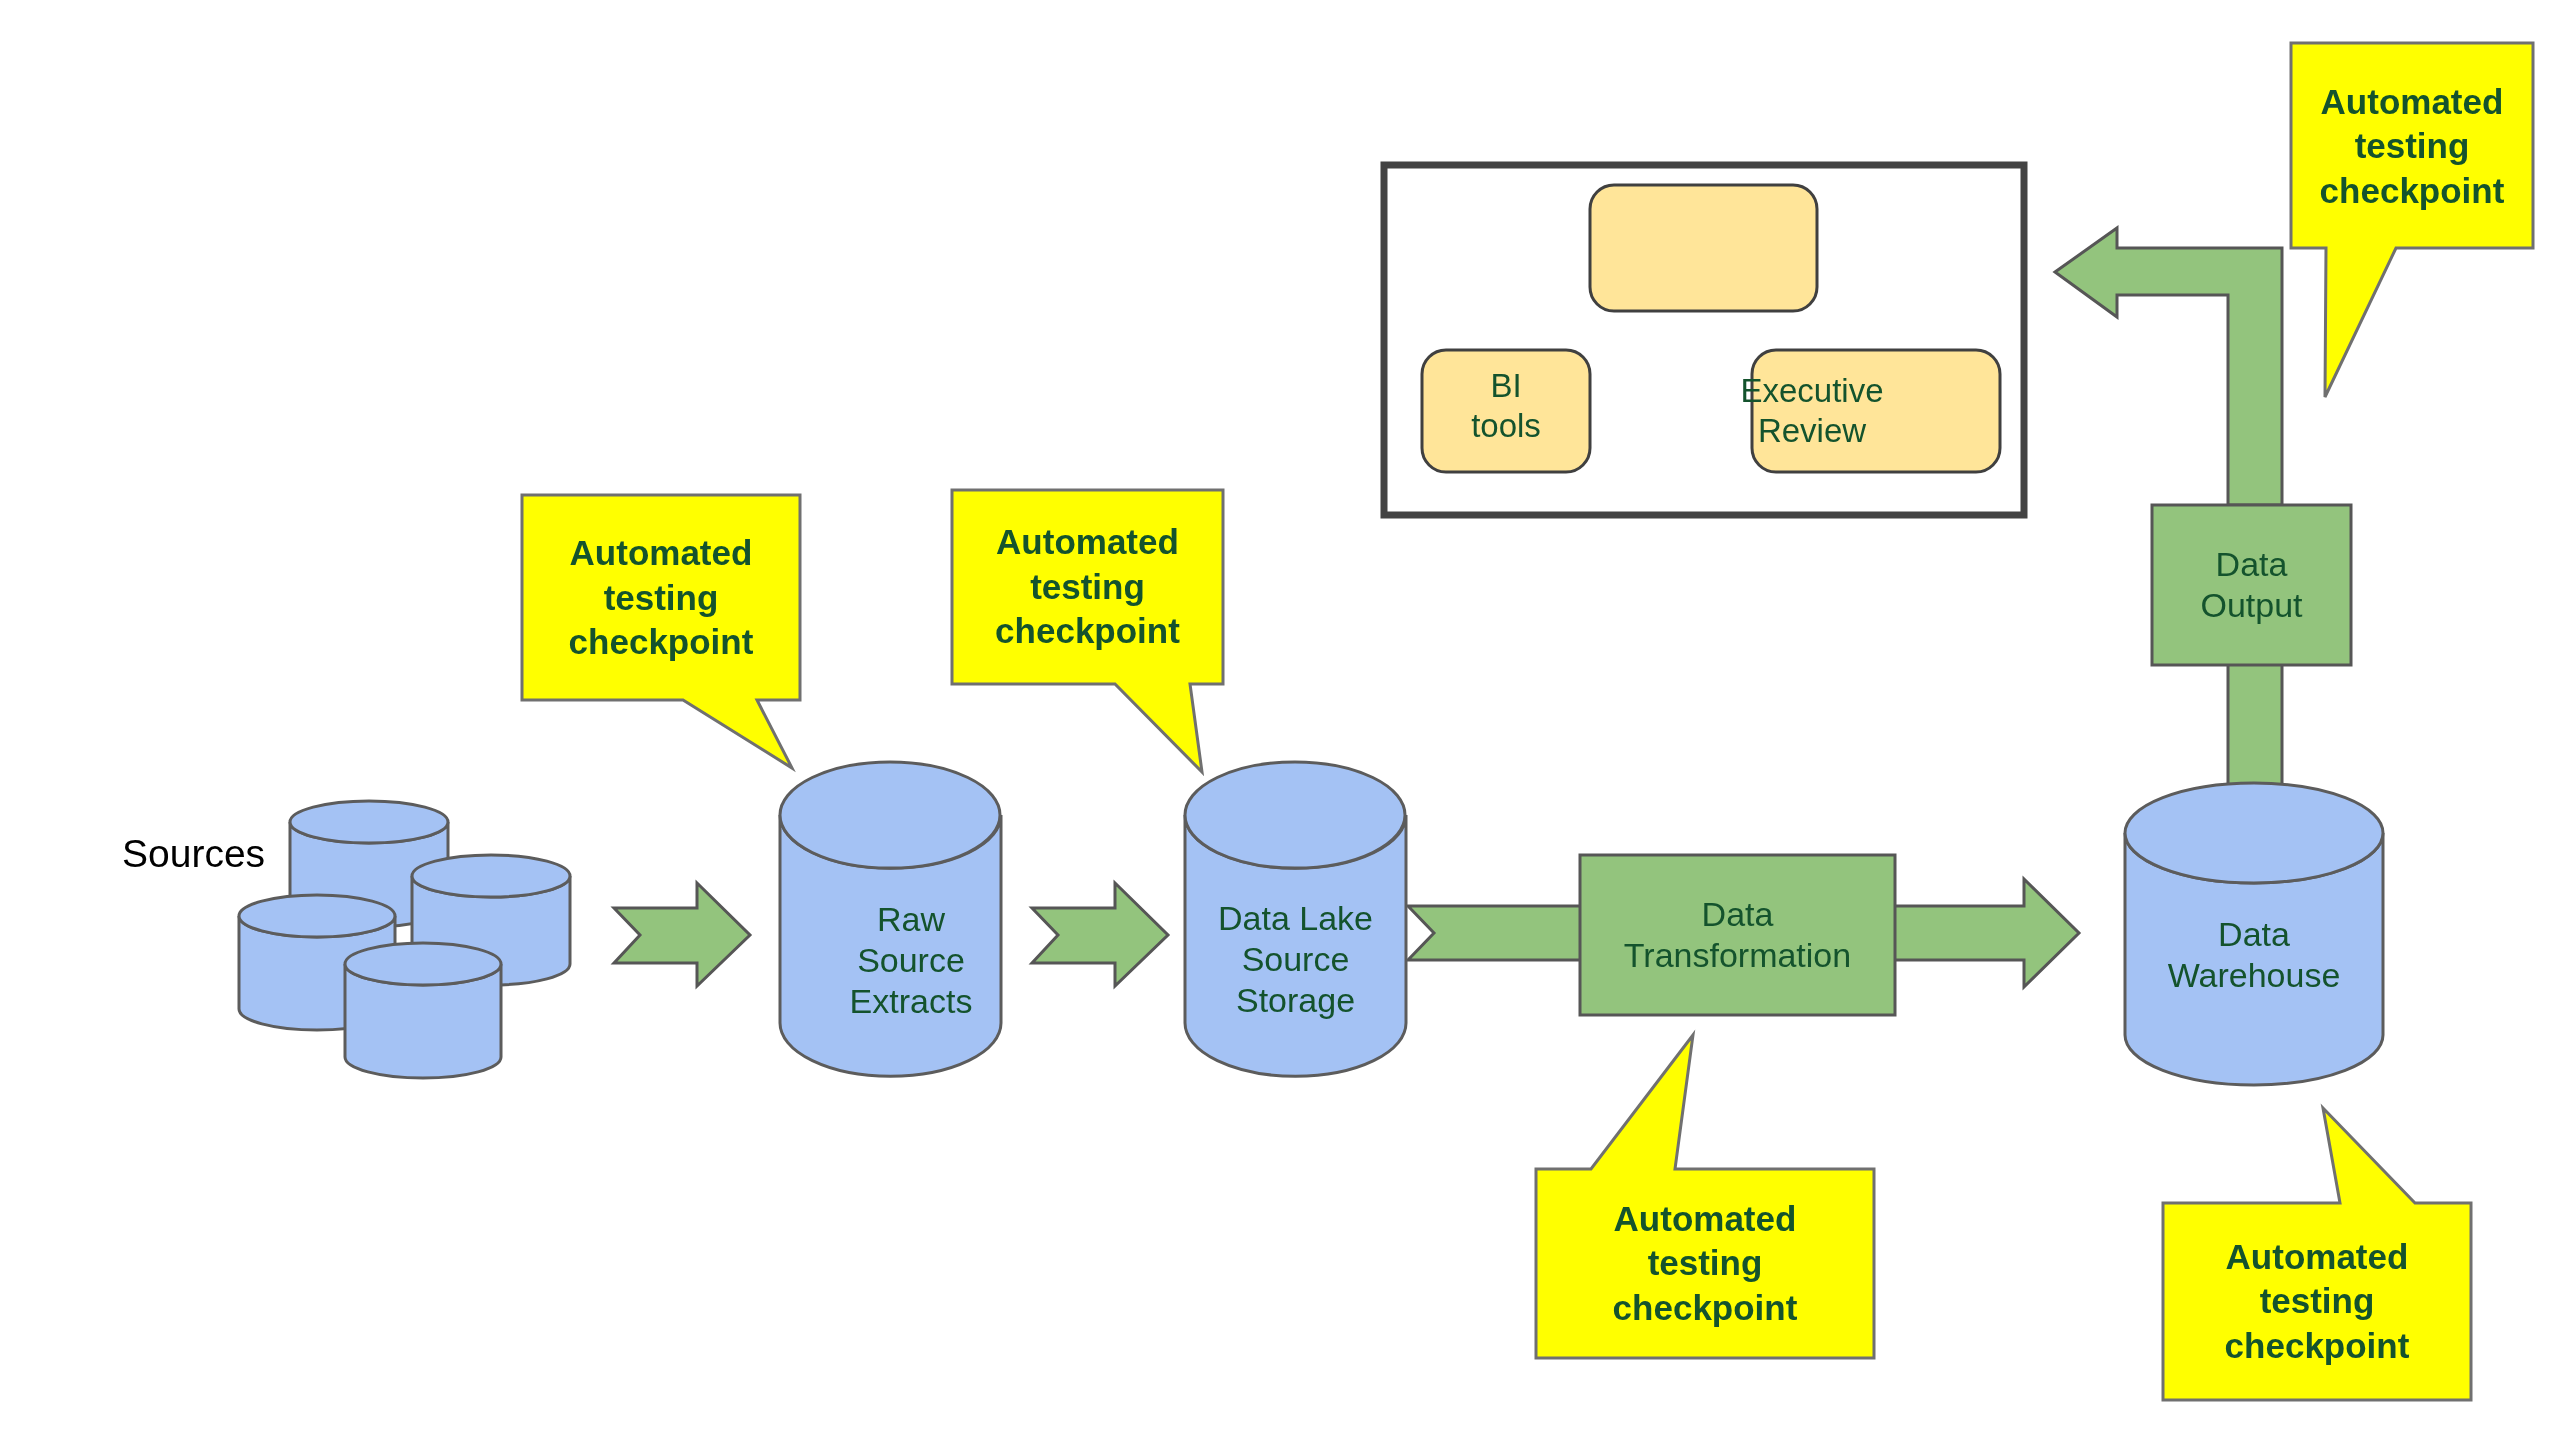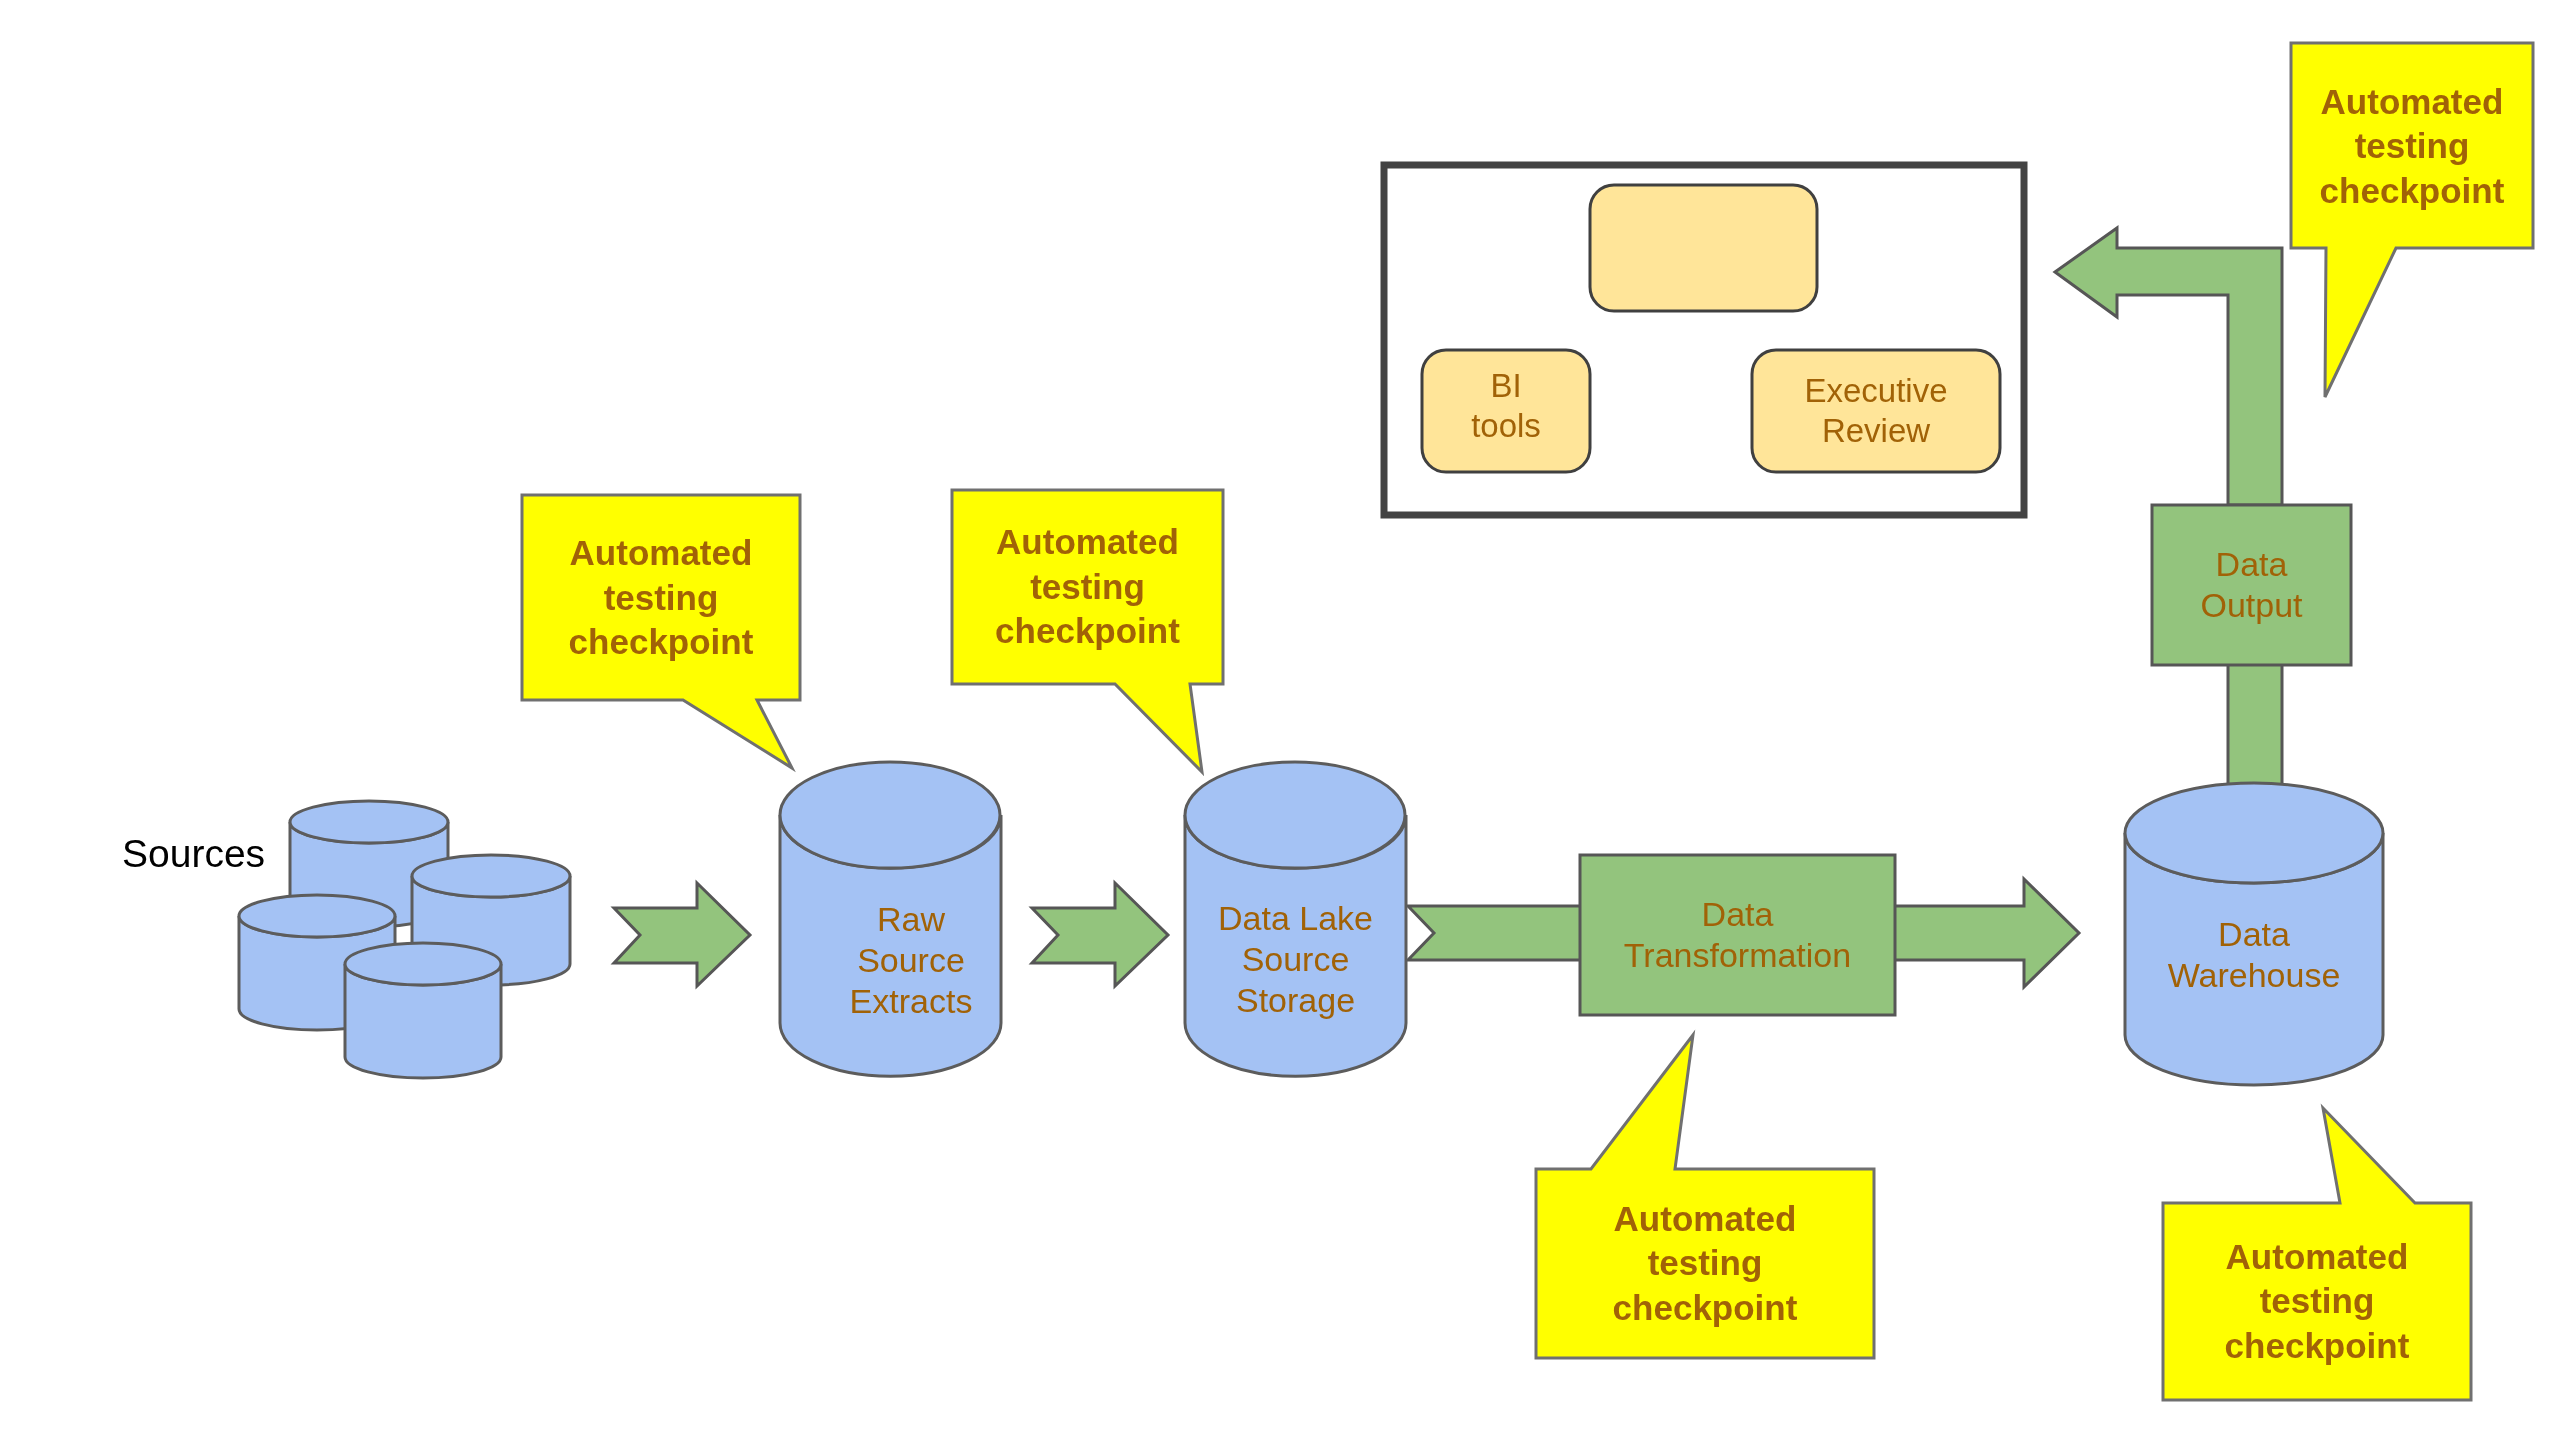--- a/index.html
+++ b/index.html
@@ -9,21 +9,21 @@
     background:#ffffff;
     font-family:"Liberation Sans", sans-serif;
     overflow:hidden;
   }
   .stage svg{position:absolute;left:0;top:0;}
   .label{
     position:absolute;
     display:flex;align-items:center;justify-content:center;
     text-align:center;
     white-space:pre-line;
-    color:#a16207;
+    color:#14532d;
     font-size:34px;line-height:1.2;
     pointer-events:none;
   }
   .label.small{font-size:33px;}
   .callout-text{
     font-weight:700;
     font-size:35px;line-height:1.27;
   }
   .sources-label{
     position:absolute;
@@ -108,21 +108,21 @@
 Storage</div>
   <div class="label" style="left:1580px;top:855px;width:315px;height:160px;">Data
 Transformation</div>
   <div class="label" style="left:2125px;top:872px;width:258px;height:165px;">Data
 Warehouse</div>
   <div class="label" style="left:2152px;top:505px;width:199px;height:160px;">Data
 Output</div>
 
   <div class="label small" style="left:1422px;top:350px;width:168px;height:112px;">BI
 tools</div>
-  <div class="label small" style="left:1752px;top:350px;width:248px;height:122px;">Executive
+  <div class="label small" style="left:1688px;top:350px;width:248px;height:122px;">Executive
 Review</div>
 
   <div class="label callout-text" style="left:522px;top:498px;width:278px;height:200px;">Automated
 testing
 checkpoint</div>
   <div class="label callout-text" style="left:952px;top:490px;width:271px;height:194px;">Automated
 testing
 checkpoint</div>
   <div class="label callout-text" style="left:1536px;top:1169px;width:338px;height:189px;">Automated
 testing

